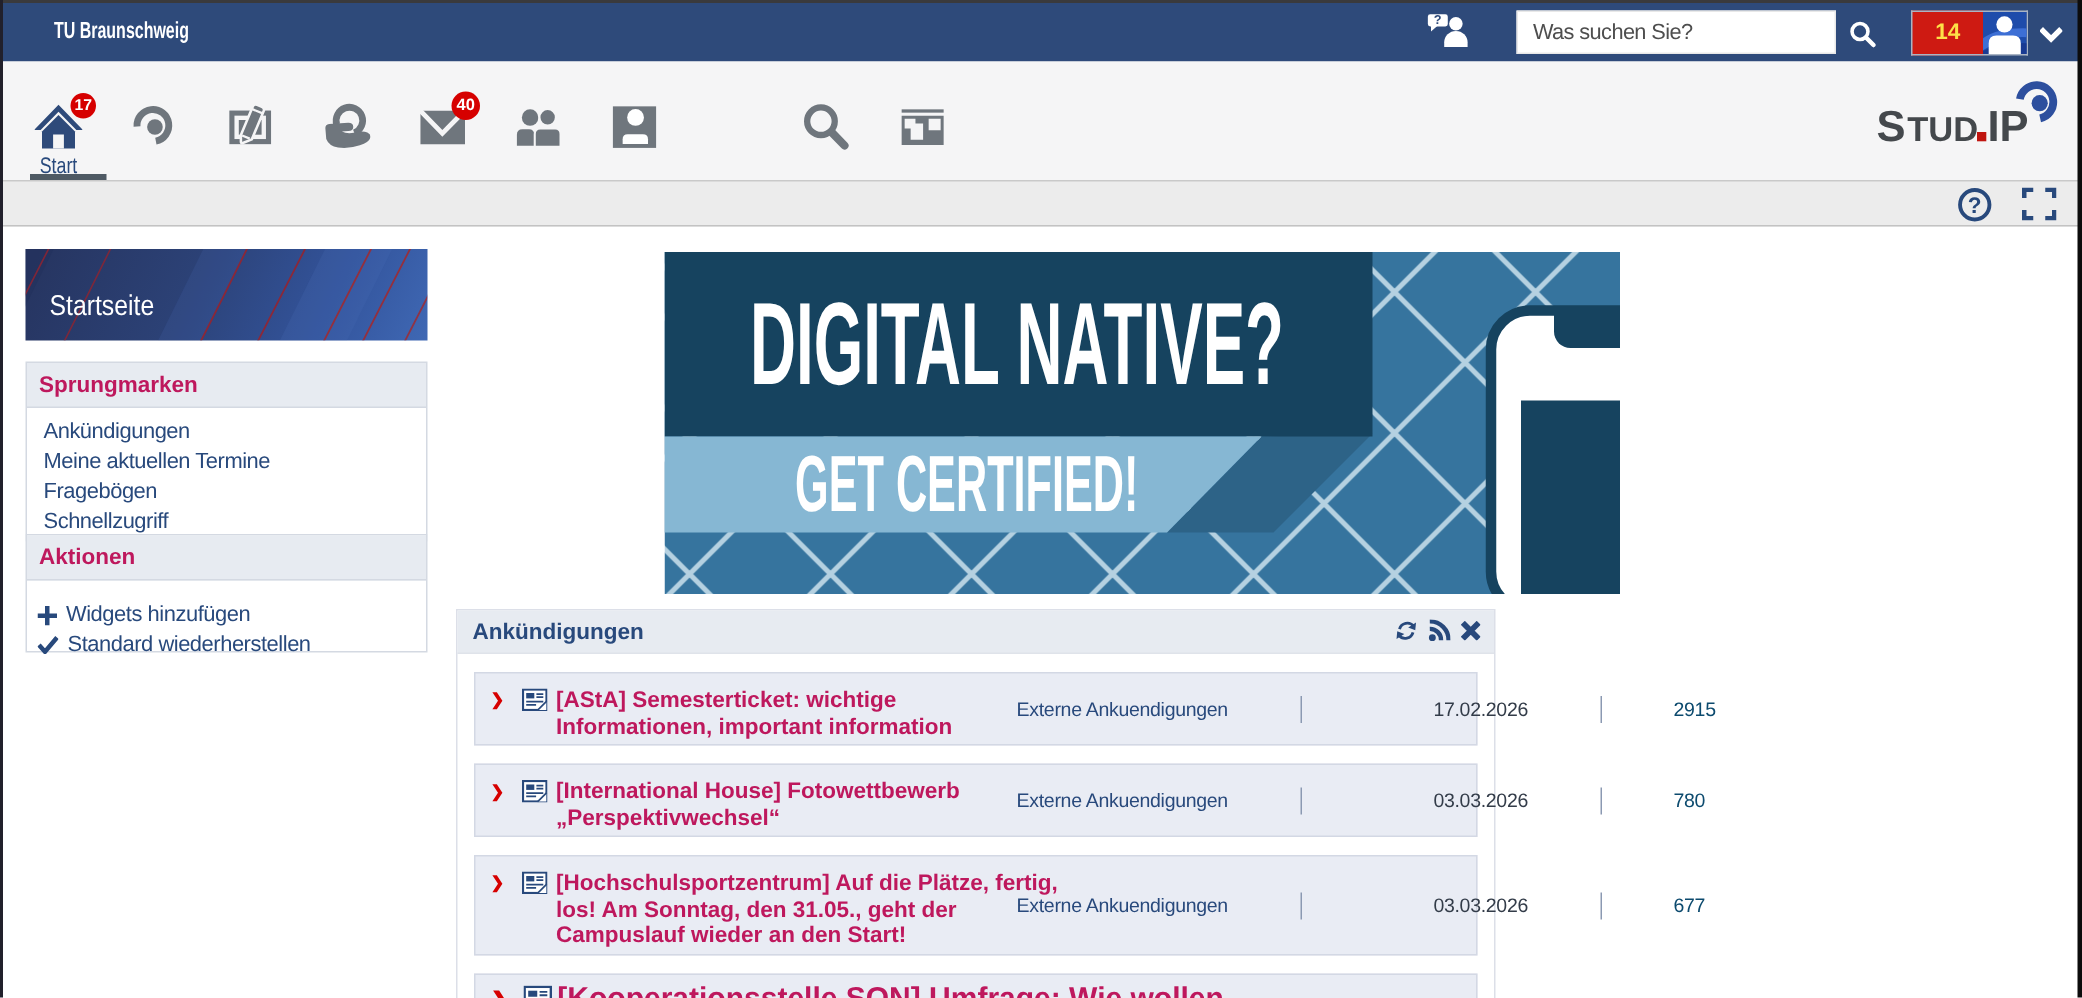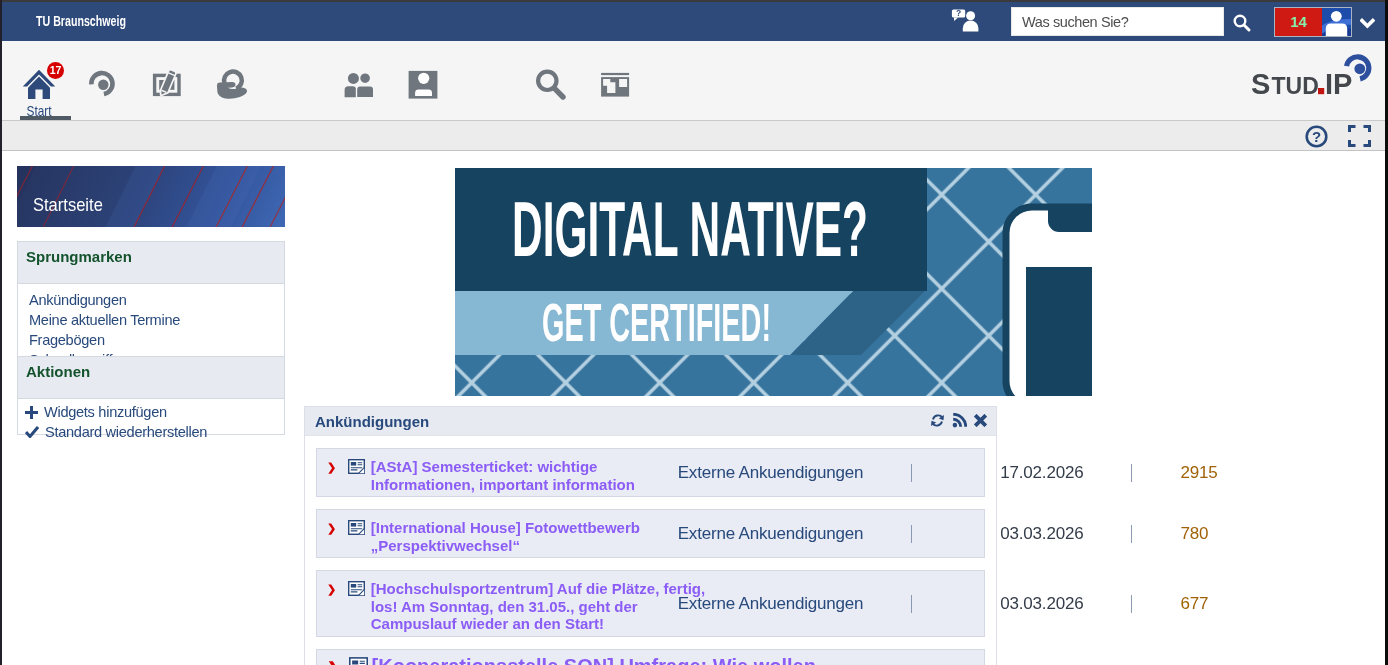--- a/index.html
+++ b/index.html
@@ -11,62 +11,62 @@
 .rightedge { position:absolute; left:1385px; top:0; width:3px; height:665px; background:#0c0c0c; z-index:60; }
 
 
 .hdr { position:absolute; left:0; top:2px; width:1388px; height:39px; background:#2e4a7a; }
 .hdr .brand { position:absolute; left:36px; top:10px; color:#fff; font-size:15.5px; font-weight:bold; transform:scaleX(0.687); transform-origin:0 0; white-space:nowrap; }
 .helpchat { position:absolute; left:951px; top:7px; }
 .searchbox { position:absolute; left:1011px; top:5px; width:213px; height:29px; background:#fff; border:1px solid #e8e8e8;text-decoration:underline; }
 .searchbox span { position:absolute; left:10px; top:6px; font-size:14.5px; letter-spacing:-0.4px; color:#4e4e4e; }
 .mag { position:absolute; left:1232px; top:11px; }
 .numbox { position:absolute; left:1274px; top:5px; width:48px; height:30px; background:#ce1a12; border:1px solid #a9b4c4; border-right:none; }
-.numbox span { display:block; text-align:center; color:#86efac; font-weight:bold; font-size:15px; line-height:28px; }
+.numbox span { display:block; text-align:center; color:#fde047; font-weight:bold; font-size:15px; line-height:28px; }
 .avatar { position:absolute; left:1322px; top:5px; width:30px; height:30px; border:1px solid #a9b4c4; border-left:none; overflow:hidden; }
 .chev { position:absolute; left:1359.5px; top:16px; }
 
 
 .nav { position:absolute; left:0; top:41px; width:1388px; height:80px; background:#f5f5f6; }
 .tab { position:absolute; top:27px; width:64px; height:66px; text-align:center; }
 .tab svg.icn { display:block; margin:0 auto; }
 .tab .lbl { display:block; margin-top:2px; font-size:15px; color:#28497c; transform:scaleX(0.79); }
 .underline { position:absolute; left:20px; top:75px; width:51px; height:4.5px; background:#4f5a64; }
 .badge { position:absolute; border-radius:50%; background:#d60000; color:#fff; font-weight:bold; font-size:10.5px; width:17px; height:17px; line-height:17px; text-align:center; }
 .logo { position:absolute; left:1240px; top:10px; height:44px; }
 
 
 .subbar { position:absolute; left:0; top:120px; width:1388px; height:31px; background:#ececec; border-top:1px solid #c9c9c9; border-bottom:1px solid #c3c3c3; }
 
 
 .sb-head { position:absolute; left:17px; top:166px; width:268px; height:61px;
   background:linear-gradient(115deg,#26345f 0%, #2c4277 42%, #33549c 75%, #3f68b4 100%); overflow:hidden;text-decoration:underline; }
 .sb-head span { position:absolute; left:16px; top:28px; color:#fff; font-size:19px; transform:scaleX(0.87); transform-origin:0 0; }
 .widget { position:absolute; left:17px; width:268px; background:#fff; border:1px solid #d4d9e2; }
-.widget .wh { background:#e7ebf1; border-bottom:1px solid #d4d9e2; font-weight:bold; color:#14532d; font-size:15px; padding:6px 8px 23px 8px; height:42px; line-height:17px; }
+.widget .wh { background:#e7ebf1; border-bottom:1px solid #d4d9e2; font-weight:bold; color:#be185d; font-size:15px; padding:6px 8px 23px 8px; height:30px; line-height:17px; }
 .w1 { top:241px; height:120px; }
 .w2 { top:356px; height:79px; }
 .w1 ul { list-style:none; margin:6px 0 0 0; }
 .w1 li { height:20px; line-height:20px; padding-left:11px; font-size:14.6px; color:#28497c; letter-spacing:-0.3px; }
 .w2 .ai { display:flex; align-items:center; gap:6px; height:20px; padding-left:7px; font-size:14.6px; color:#28497c; letter-spacing:-0.3px; }
 
 
 .annc { position:absolute; left:304px; top:406px; width:693px; height:300px; border:1px solid #dcdfe8; }
 .annc .ahead { position:relative; background:#e7ebf1; border-bottom:1px solid #dfe3ea; height:29px; padding:5px 10px; font-weight:bold; color:#28497c; font-size:15px; line-height:19px; }
 .ahicons { position:absolute; right:9px; top:6px; display:flex; gap:7px; align-items:center; }
 .rows { padding:12px 11px; }
 .row { position:relative; background:#e9ecf4; border:1px solid #d3d8e4; margin-bottom:12px; padding:9px 8px 9px 10px; display:flex; }
 .row .car { color:#d60000; font-weight:bold; font-size:11px; line-height:15px; margin:2px 11.5px 0 0; }
-.row .tit { flex:0 0 auto; width:330px; color:#8b5cf6; font-weight:bold; font-size:15px; line-height:17.5px; display:flex; }
+.row .tit { flex:0 0 auto; width:330px; color:#be185d; font-weight:bold; font-size:15px; line-height:17.5px; display:flex; }
 .row .tit span.tx { white-space:nowrap; }
 .row .tit svg { flex:0 0 auto; margin:1px 6px 0 0; }
-.row .meta { flex:1; display:flex; justify-content:flex-end; align-items:center; font-size:17px; color:#28497c; white-space:nowrap; letter-spacing:-0.2px;gap:44px; }
+.row .meta { flex:1; display:flex; justify-content:flex-end; align-items:center; font-size:13px; color:#28497c; white-space:nowrap; letter-spacing:-0.2px;gap:44px; }
 .row .meta .sep { width:1px; height:18px; background:#8b99b2; margin:0 4px; }
 .row .meta .dt { color:#333c49;margin-left:40px; }
-.row .meta .vis { color:#a16207; }
+.row .meta .vis { color:#0c4a6e; }
 </style>
 </head>
 <body>
 <div class="topline"></div>
 
 <div class="hdr">
   <span class="brand">TU Braunschweig</span>
   <svg class="helpchat" width="28" height="23" viewBox="0 0 28 23">
     <rect x="0.9" y="0.5" width="13.3" height="8.1" rx="1.6" fill="#fff"></rect>
     <path d="M3 8.4 L3 12 L7.2 8.4 Z" fill="#fff"></path>
@@ -122,20 +122,27 @@
       <rect x="8.2" y="12" width="15.2" height="9.8" fill="#6f767d"></rect>
       <path d="M9.6 22 L17.6 2.9 Q18.4 1.1 20.4 1.9 L23.6 3.2 Q25.6 4.1 24.8 6 L16.9 24.9 L10.9 27.3 Q9.5 27.8 9.6 26.3 Z" fill="#6f767d" stroke="#f5f5f6" stroke-width="1.7"></path>
       <path d="M16.8 4.6 L24.1 7.6 M10.4 22.3 L15.5 24.4" stroke="#f5f5f6" stroke-width="1.5"></path>
     </svg>
   </div>
   <div class="tab" style="left:199px;">
     <svg class="icn" width="32" height="32" viewBox="0 0 32 32">
       <path d="M 9.5 15.1 A 8.85 8.85 0 1 1 21.2 20.6" fill="none" stroke="#6f767d" stroke-width="4.5"></path>
       <path d="M1.9 17.4 Q1.9 14.9 4.4 14.6 L17.2 13.9 Q20.5 13.9 20.5 16.6 Q20.5 19.2 17.2 19.4 L12.9 19.7 Q16.6 21.7 21.5 20.4 Q26.6 18.9 29.9 20.3 Q32.5 21.5 31.9 23.8 Q30.9 26.9 24.9 28.9 Q17.5 31.4 10.4 30.4 Q4.3 29.4 2.5 24.7 Z" fill="#6f767d"></path>
     </svg>
+  </div>
+  <div class="tab" style="left:263px;">
+    <svg class="icn" width="32" height="32" viewBox="0 0 32 32">
+      <path d="M1.3 5.9 H31 V28.1 H1.3 Z" fill="#6f767d"></path>
+      <path d="M1 5.6 L15.9 20.9 L31.2 5.3" fill="none" stroke="#f5f5f6" stroke-width="3.2"></path>
+    </svg>
+    <div class="badge b40" style="left:38px; top:-7px; width:19px; height:19px; line-height:19px; font-size:11px;">40</div>
   </div>
   <div class="tab" style="left:327px;">
     <svg class="icn" width="32" height="32" viewBox="0 0 32 32">
       <circle cx="10.4" cy="10.4" r="5.5" fill="#6f767d"></circle>
       <path d="M1.6 29.2 v-7.3 q0 -3.7 3.7 -3.7 h4.4 q3.4 0 3.4 3.7 v7.3 Z" fill="#6f767d"></path>
       <circle cx="22.1" cy="10.2" r="5.5" fill="#6f767d" stroke="#f5f5f6" stroke-width="1.4"></circle>
       <path d="M13.5 29.8 v-8.4 q0 -3.7 3.7 -3.7 h9.9 q3.6 0 3.6 3.7 v8.4 Z" fill="#6f767d" stroke="#f5f5f6" stroke-width="1.4"></path>
     </svg>
   </div>
   <div class="tab" style="left:391px;">
@@ -201,31 +208,31 @@
   <ul>
     <li>Ankündigungen</li>
     <li>Meine aktuellen Termine</li>
     <li>Fragebögen</li>
     <li>Schnellzugriff</li>
   </ul>
 </div>
 
 <div class="widget w2">
   <div class="wh">Aktionen</div>
-  <div style="padding-top:3px;">
+  <div style="padding-top:13px;">
     <div class="ai"><svg width="13" height="13" viewBox="0 0 13 13">
           <path d="M5 0 h3 v5 h5 v3 h-5 v5 h-3 v-5 h-5 v-3 h5 Z" fill="#28497c"></path>
         </svg>Widgets hinzufügen</div>
     <div class="ai"><svg width="14" height="12" viewBox="0 0 14 12">
           <path d="M1 6 L5 10.5 L13 1" fill="none" stroke="#28497c" stroke-width="3"></path>
         </svg>Standard wiederherstellen</div>
   </div>
 </div>
 
-<div style="position:absolute; left:439px; top:168px; width:653px; height:228px; overflow:hidden;padding-left:16px;">
+<div style="position:absolute; left:427px; top:168px; width:653px; height:228px; overflow:hidden;padding-left:16px;">
   <svg width="799" height="228" viewBox="0 0 799 228">
     <defs>
       <pattern id="lat" width="94" height="94" patternUnits="userSpaceOnUse" patternTransform="translate(16.7 26.7)">
         <rect width="94" height="94" fill="#36749e"></rect>
         <path d="M-2 -2 L96 96 M96 -2 L-2 96" stroke="#b5d1e1" stroke-width="3.4" fill="none"></path>
       </pattern>
     </defs>
     <rect width="799" height="228" fill="url(#lat)"></rect>
     <path d="M472 121 L406 187 L335 187 L398 123 Z" fill="#2d6387"></path>
     <rect x="0" y="0" width="472" height="123" fill="#16435f"></rect>

